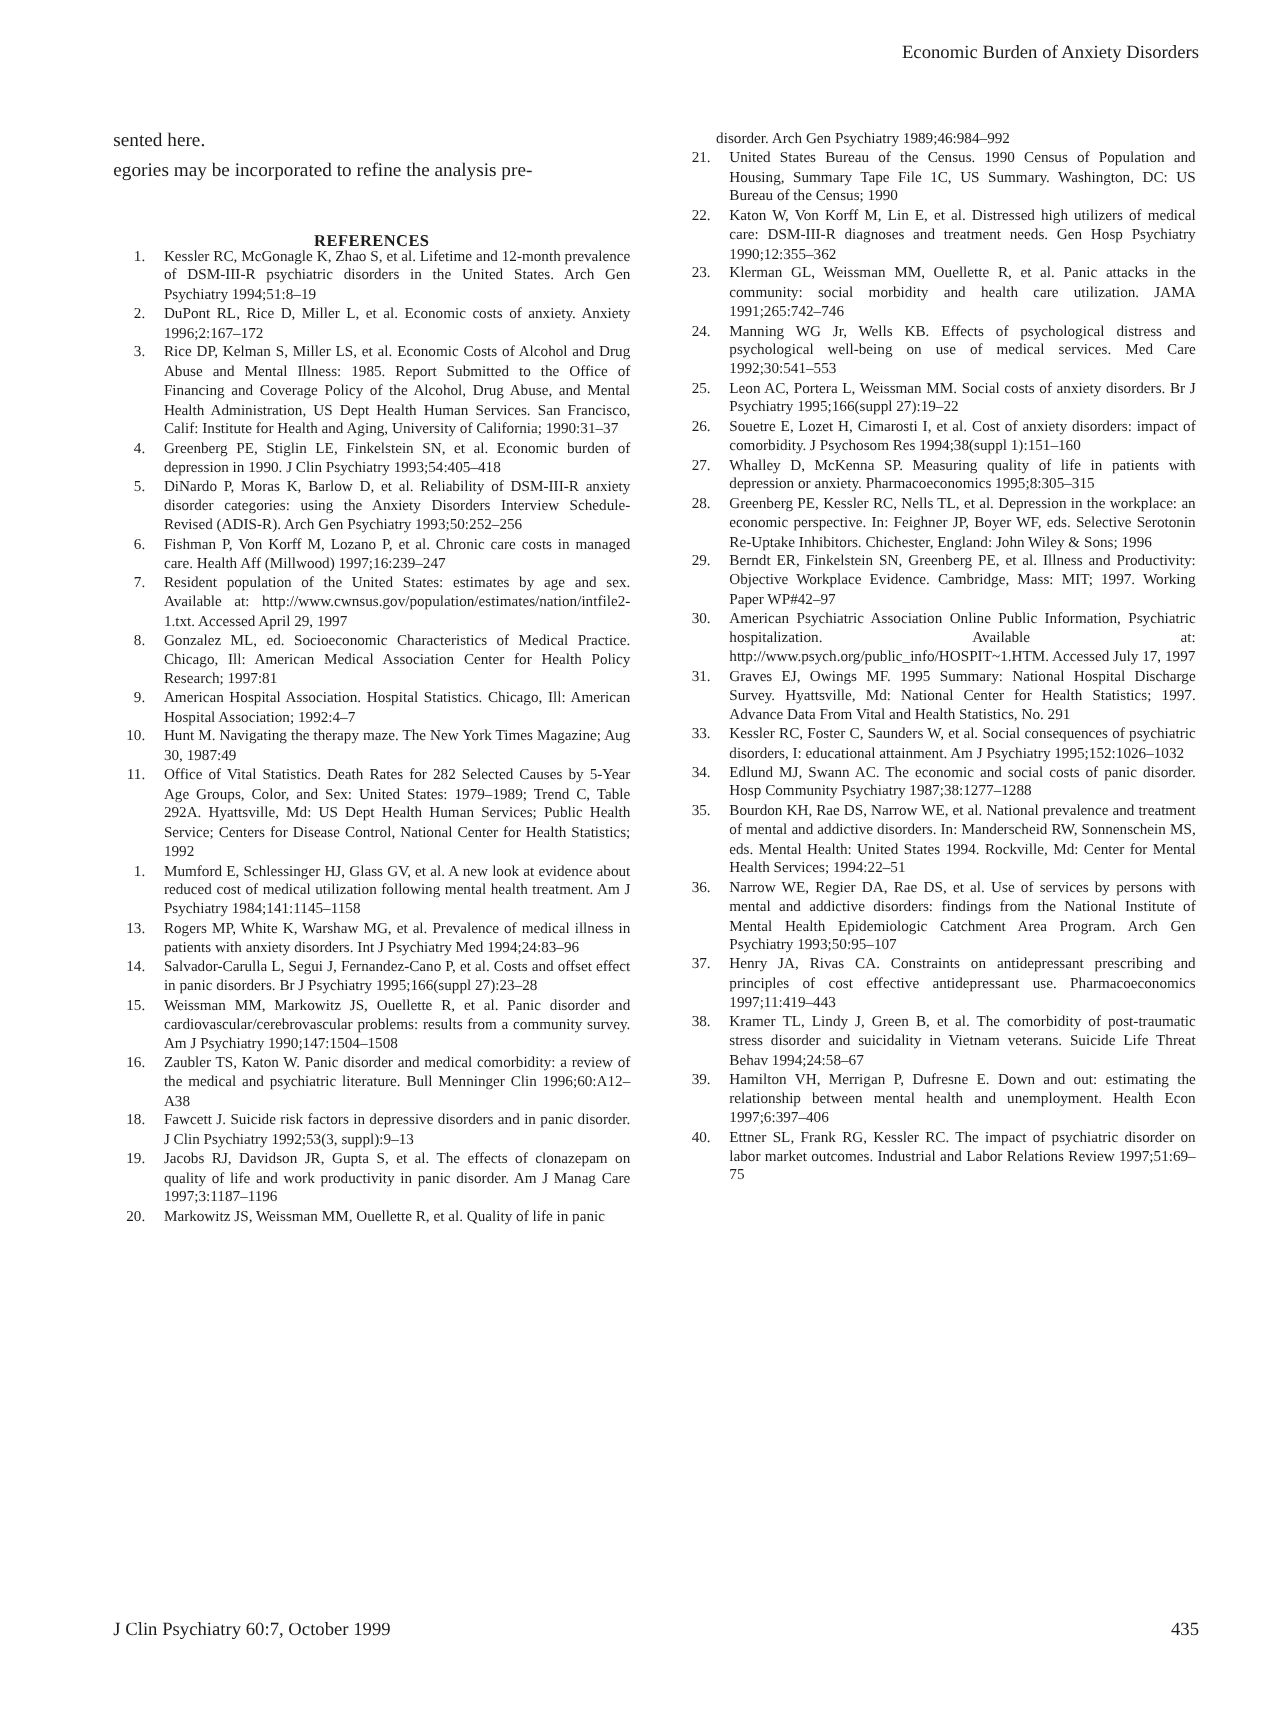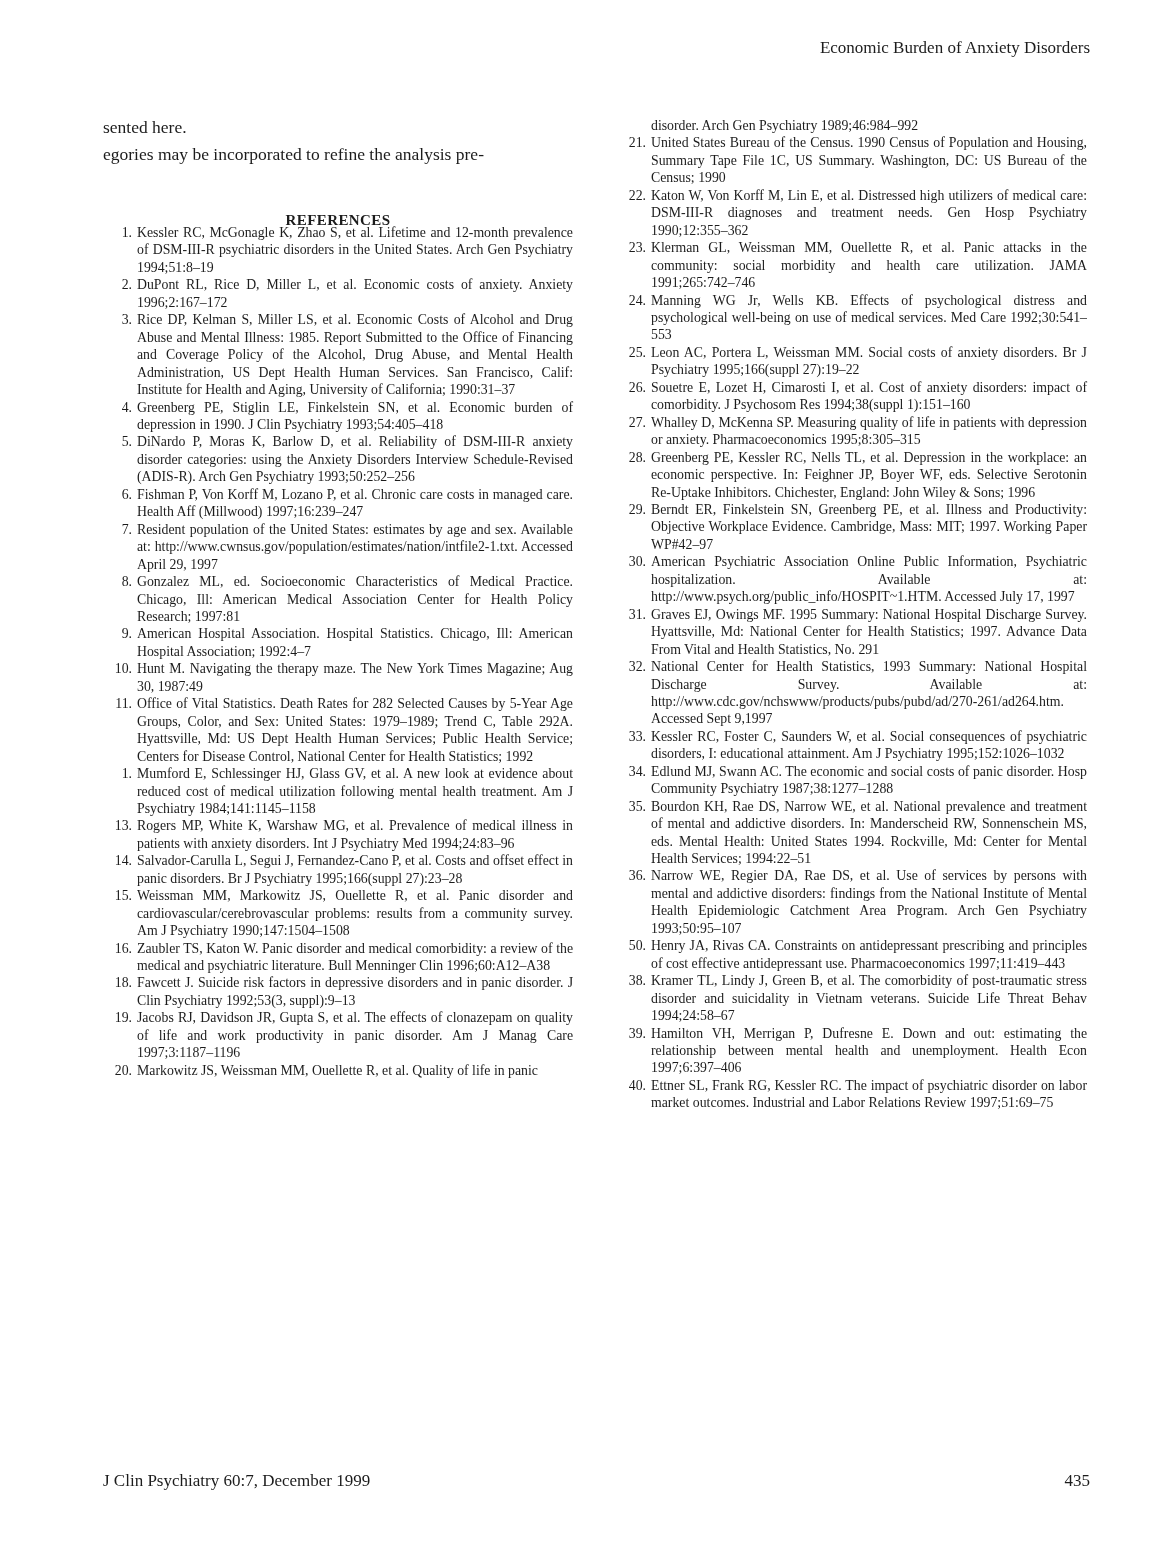--- a/index.html
+++ b/index.html
@@ -41,21 +41,21 @@
     margin-top: 26px;
   }
   .ref-col {
     position: absolute;
     width: 471px;
     font-size: 13.8px;
     line-height: 17.45px;
   }
   .ref-col-left  { left: 102px; top: 224px; }
   .ref-col-right { left: 616px; top: 117px; }
-  .ref { display: flex; }
+  .ref { display: flex; gap: 12px; }
   .ref-num {
     width: 30px;
     min-width: 30px;
     text-align: right;
     padding-right: 5px;
   }
   .ref-text {
     flex: 1;
     text-align: justify;
   }
@@ -241,24 +241,20 @@
       <div class="ref">
         <span class="ref-num">30.</span>
         <span class="ref-text">American Psychiatric Association Online Public Information, Psychiatric hospitalization. Available at: http://www.psych.org/public_info/HOSPIT~1.HTM. Accessed July 17, 1997</span>
       </div>
 
       <div class="ref">
         <span class="ref-num">31.</span>
         <span class="ref-text">Graves EJ, Owings MF. 1995 Summary: National Hospital Discharge Survey. Hyattsville, Md: National Center for Health Statistics; 1997. Advance Data From Vital and Health Statistics, No. 291</span>
       </div>
 
-      <div class="ref">
-        <span class="ref-num">32.</span>
-        <span class="ref-text">National Center for Health Statistics, 1993 Summary: National Hospital Discharge Survey. Available at: http://www.cdc.gov/nchswww/products/pubs/pubd/ad/270-261/ad264.htm. Accessed Sept 9,1997</span>
-      </div>
 
       <div class="ref">
         <span class="ref-num">33.</span>
         <span class="ref-text">Kessler RC, Foster C, Saunders W, et al. Social consequences of psychiatric disorders, I: educational attainment. Am J Psychiatry 1995;152:1026–1032</span>
       </div>
 
       <div class="ref">
         <span class="ref-num">34.</span>
         <span class="ref-text">Edlund MJ, Swann AC. The economic and social costs of panic disorder. Hosp Community Psychiatry 1987;38:1277–1288</span>
       </div>
@@ -267,36 +263,36 @@
         <span class="ref-num">35.</span>
         <span class="ref-text">Bourdon KH, Rae DS, Narrow WE, et al. National prevalence and treatment of mental and addictive disorders. In: Manderscheid RW, Sonnenschein MS, eds. Mental Health: United States 1994. Rockville, Md: Center for Mental Health Services; 1994:22–51</span>
       </div>
 
       <div class="ref">
         <span class="ref-num">36.</span>
         <span class="ref-text">Narrow WE, Regier DA, Rae DS, et al. Use of services by persons with mental and addictive disorders: findings from the National Institute of Mental Health Epidemiologic Catchment Area Program. Arch Gen Psychiatry 1993;50:95–107</span>
       </div>
 
       <div class="ref">
-        <span class="ref-num">50.</span>
+        <span class="ref-num">37.</span>
         <span class="ref-text">Henry JA, Rivas CA. Constraints on antidepressant prescribing and principles of cost effective antidepressant use. Pharmacoeconomics 1997;11:419–443</span>
       </div>
 
       <div class="ref">
         <span class="ref-num">38.</span>
         <span class="ref-text">Kramer TL, Lindy J, Green B, et al. The comorbidity of post-traumatic stress disorder and suicidality in Vietnam veterans. Suicide Life Threat Behav 1994;24:58–67</span>
       </div>
 
       <div class="ref">
         <span class="ref-num">39.</span>
         <span class="ref-text">Hamilton VH, Merrigan P, Dufresne E. Down and out: estimating the relationship between mental health and unemployment. Health Econ 1997;6:397–406</span>
       </div>
 
       <div class="ref">
         <span class="ref-num">40.</span>
         <span class="ref-text">Ettner SL, Frank RG, Kessler RC. The impact of psychiatric disorder on labor market outcomes. Industrial and Labor Relations Review 1997;51:69–75</span>
       </div>
     </div>
 </div>
 
-<div class="footer-journal">J Clin Psychiatry 60:7, December 1999</div>
+<div class="footer-journal">J Clin Psychiatry 60:7, October 1999</div>
 
 <div class="footer-page">435</div>
 
 </body></html>

